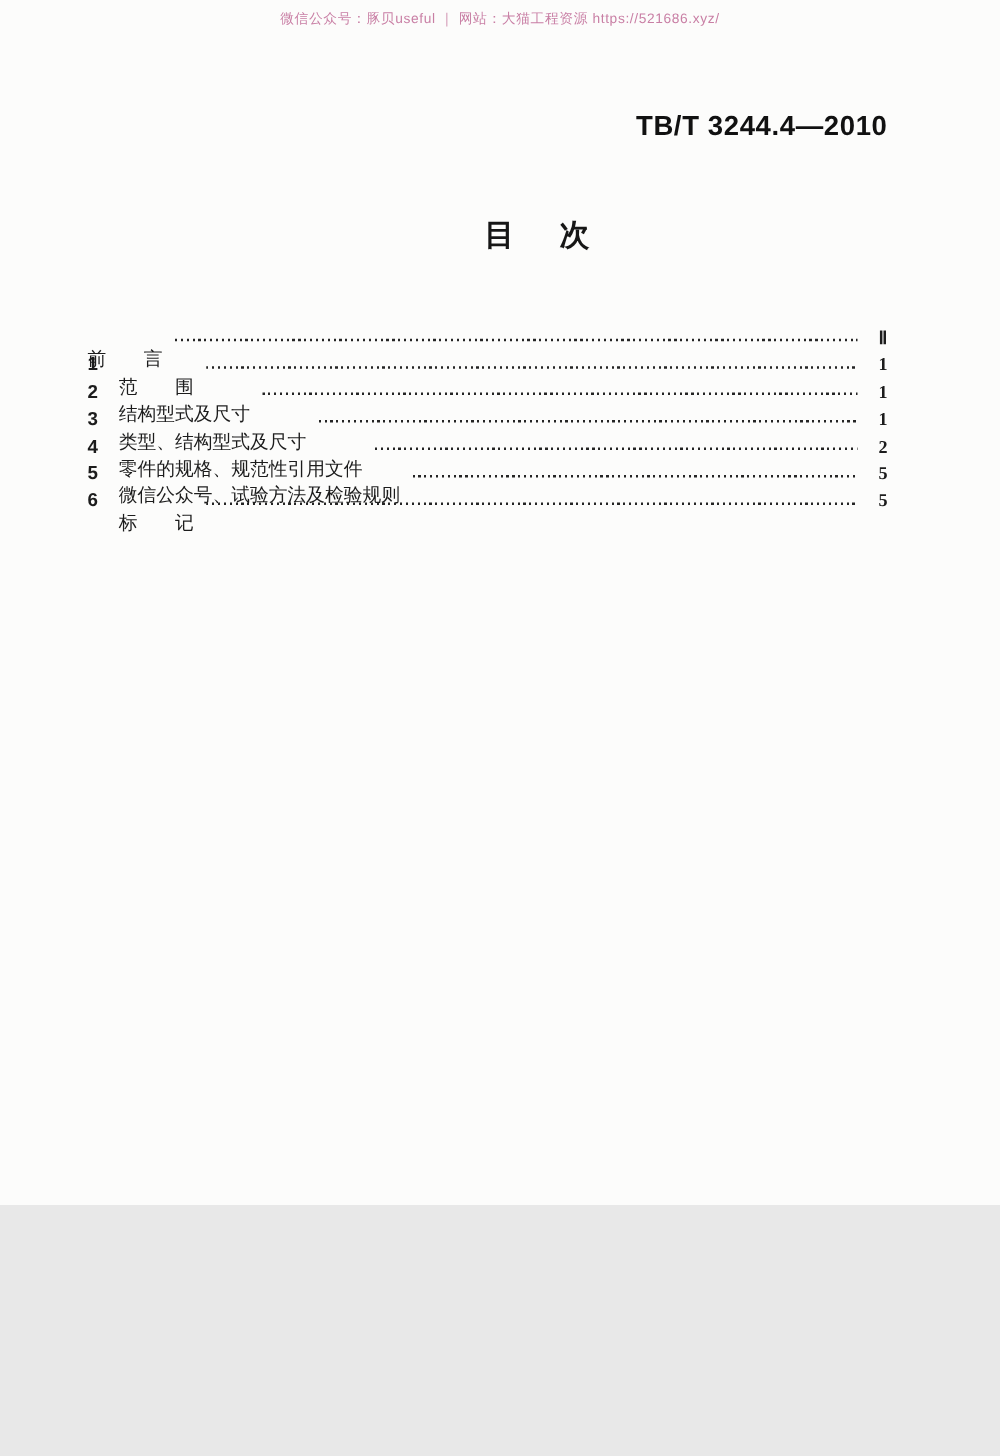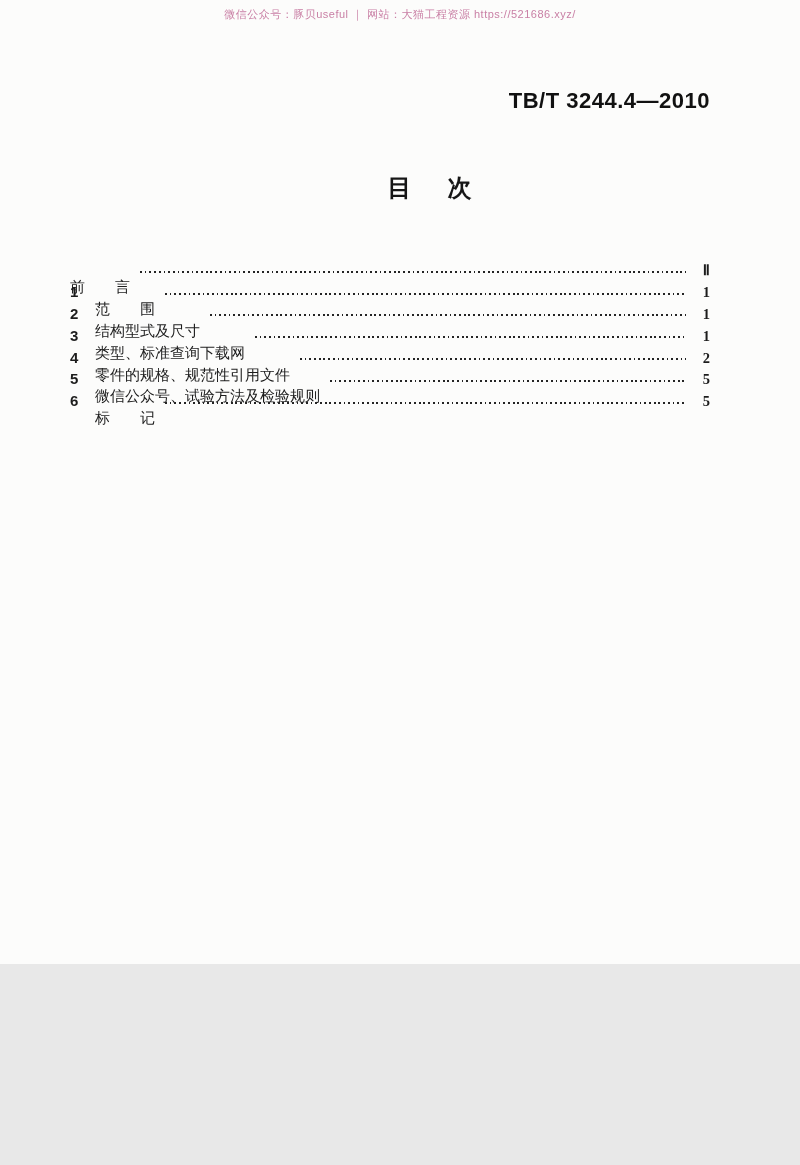--- a/index.html
+++ b/index.html
@@ -121,21 +121,21 @@
       <span class="pagenum">1</span>
     </div>
     <div class="toc-row">
       <span class="num">2</span>
       <span class="label">结构型式及尺寸</span>
       <span class="leader"></span>
       <span class="pagenum">1</span>
     </div>
     <div class="toc-row">
       <span class="num">3</span>
-      <span class="label">类型、标准查询下载网</span>
+      <span class="label">类型、结构型式及尺寸</span>
       <span class="leader"></span>
       <span class="pagenum">1</span>
     </div>
     <div class="toc-row">
       <span class="num">4</span>
       <span class="label">零件的规格、规范性引用文件</span>
       <span class="leader"></span>
       <span class="pagenum">2</span>
     </div>
     <div class="toc-row">

